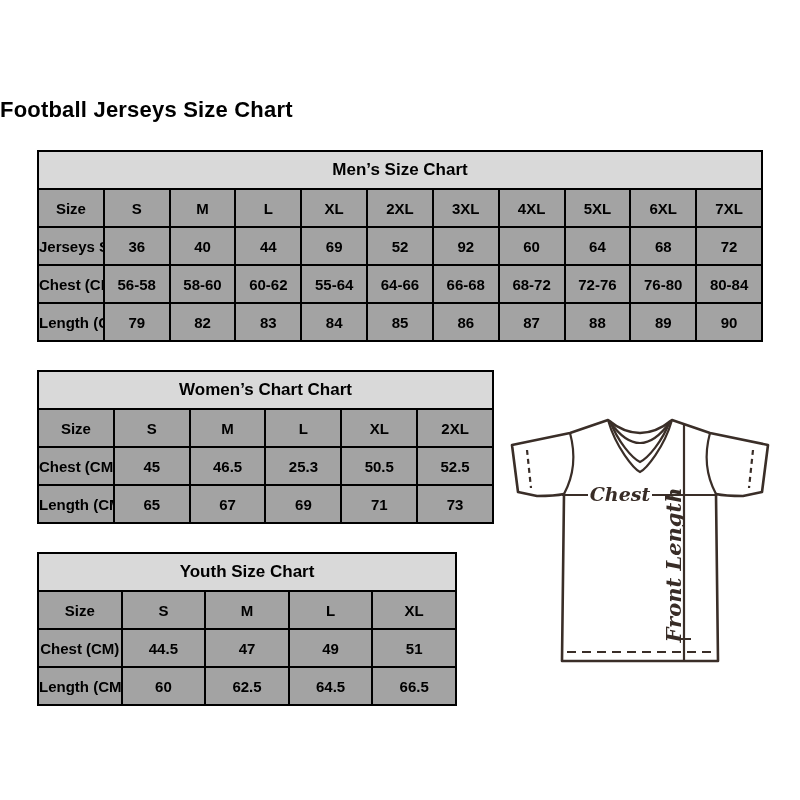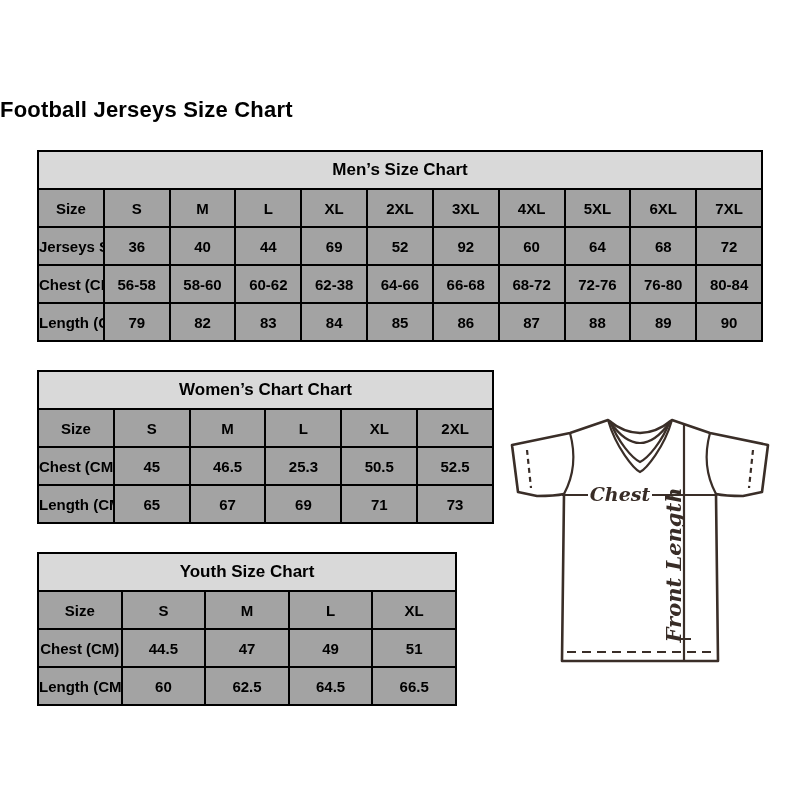--- a/index.html
+++ b/index.html
@@ -77,21 +77,21 @@
           <td>60</td>
           <td>64</td>
           <td>68</td>
           <td>72</td>
         </tr>
         <tr>
           <th class="lbl">Chest (CM)</th>
           <td>56-58</td>
           <td>58-60</td>
           <td>60-62</td>
-          <td>62-38</td>
+          <td>55-64</td>
           <td>64-66</td>
           <td>66-68</td>
           <td>68-72</td>
           <td>72-76</td>
           <td>76-80</td>
           <td>80-84</td>
         </tr>
         <tr>
           <th class="lbl">Length (CM)</th>
           <td>79</td>

